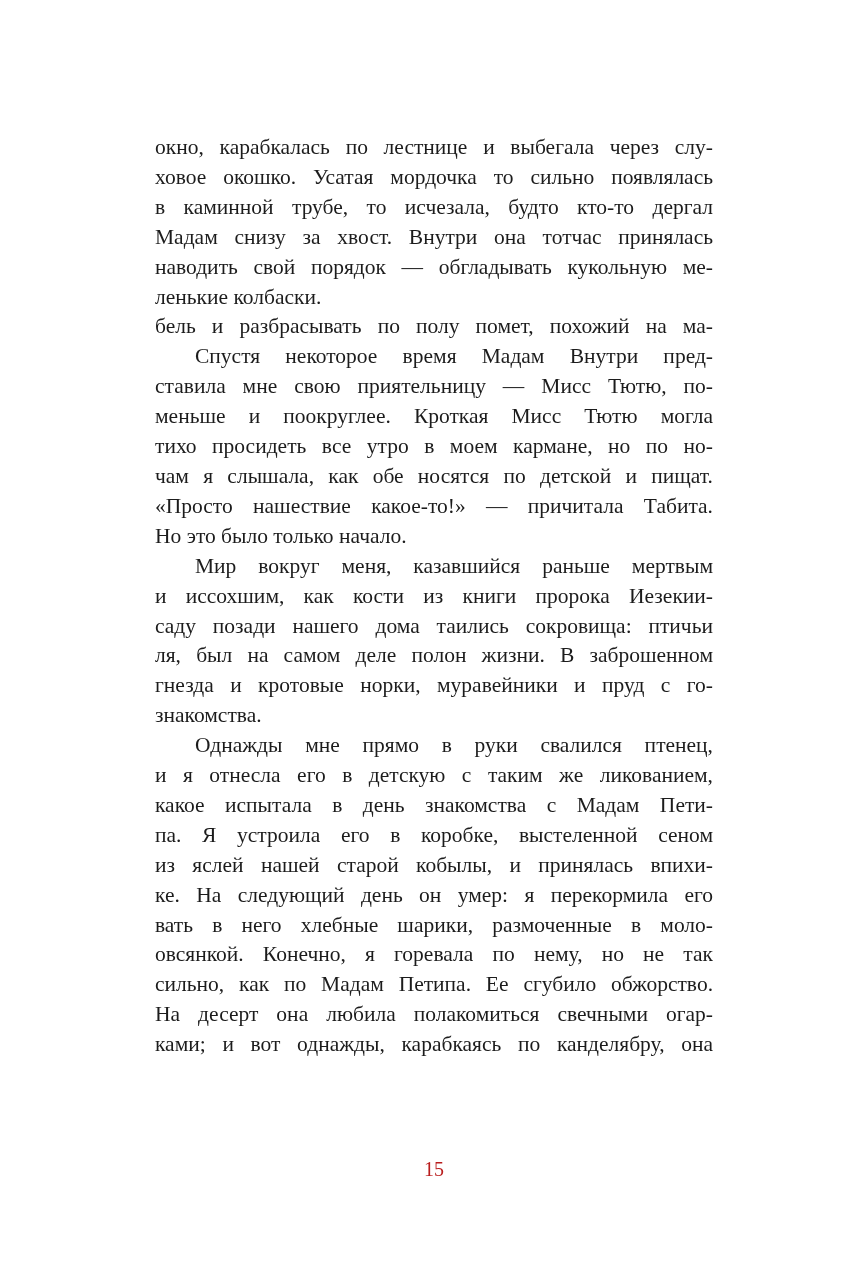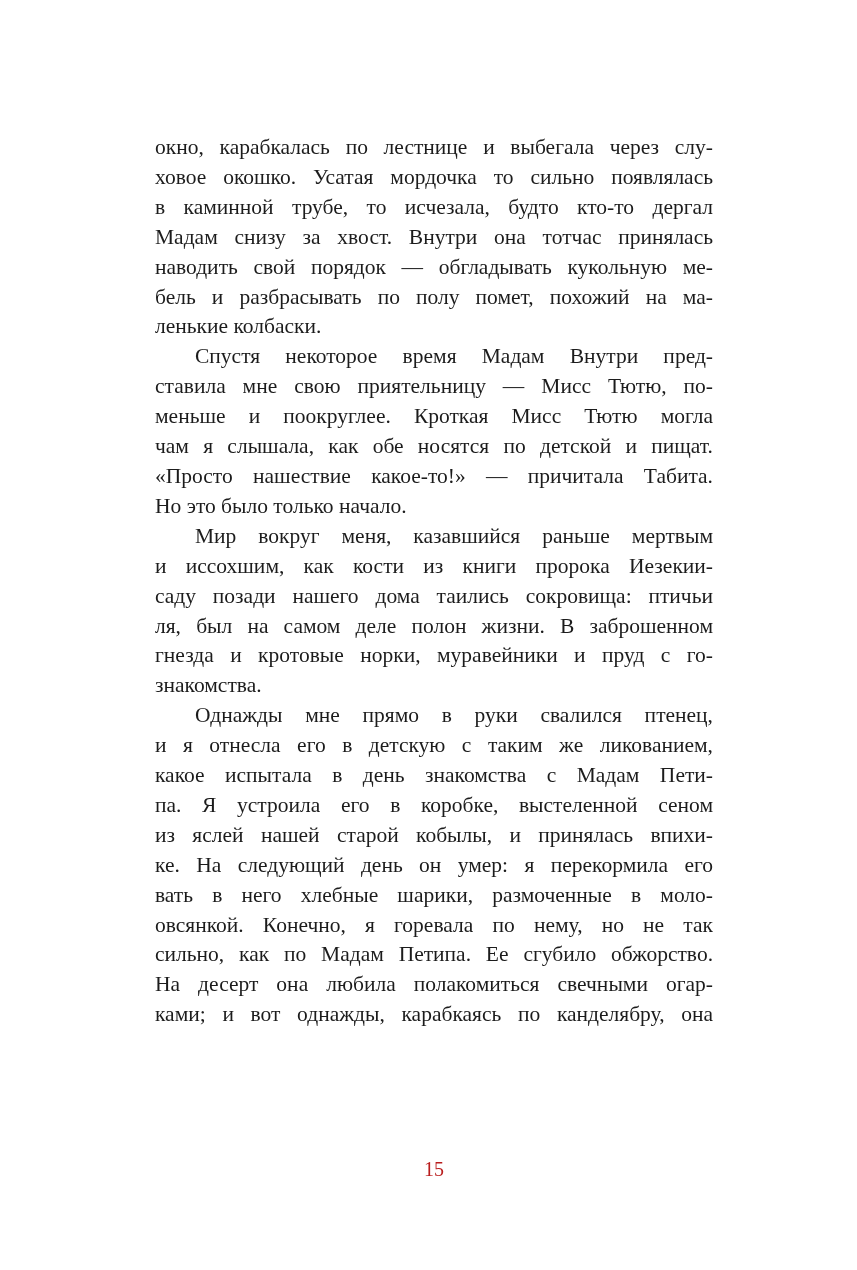--- a/index.html
+++ b/index.html
@@ -59,27 +59,28 @@
 <body>
 
 <div class="page">
   <div class="text-block" id="text-block">
       <div class="para">
         <div class="line">окно, карабкалась по лестнице и выбегала через слу-</div>
         <div class="line">ховое окошко. Усатая мордочка то сильно появлялась</div>
         <div class="line">в каминной трубе, то исчезала, будто кто-то дергал</div>
         <div class="line">Мадам снизу за хвост. Внутри она тотчас принялась</div>
         <div class="line">наводить свой порядок — обгладывать кукольную ме-</div>
+        <div class="line last">ленькие колбаски.</div>
         <div class="line">бель и разбрасывать по полу помет, похожий на ма-</div>
-        <div class="line last">ленькие колбаски.</div>
       </div>
       <div class="para">
         <div class="line first-indent">Спустя некоторое время Мадам Внутри пред-</div>
         <div class="line">ставила мне свою приятельницу — Мисс Тютю, по-</div>
         <div class="line">меньше и поокруглее. Кроткая Мисс Тютю могла</div>
+        <div class="line">тихо просидеть все утро в моем кармане, но по но-</div>
         <div class="line">чам я слышала, как обе носятся по детской и пищат.</div>
         <div class="line">«Просто нашествие какое-то!» — причитала Табита.</div>
         <div class="line last">Но это было только начало.</div>
       </div>
       <div class="para">
         <div class="line first-indent">Мир вокруг меня, казавшийся раньше мертвым</div>
         <div class="line">и иссохшим, как кости из книги пророка Иезекии-</div>
         <div class="line">саду позади нашего дома таились сокровища: птичьи</div>
         <div class="line">ля, был на самом деле полон жизни. В заброшенном</div>
         <div class="line">гнезда и кротовые норки, муравейники и пруд с го-</div>

